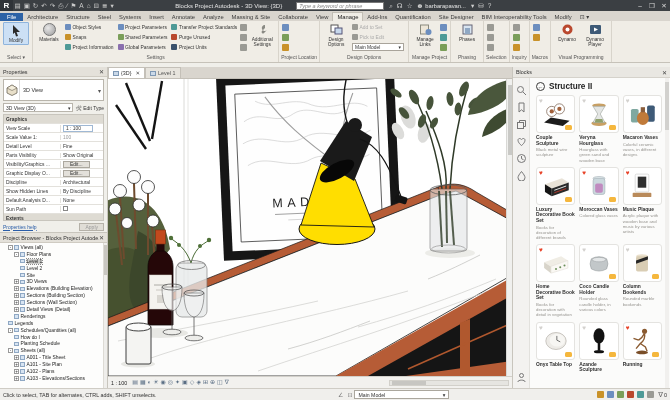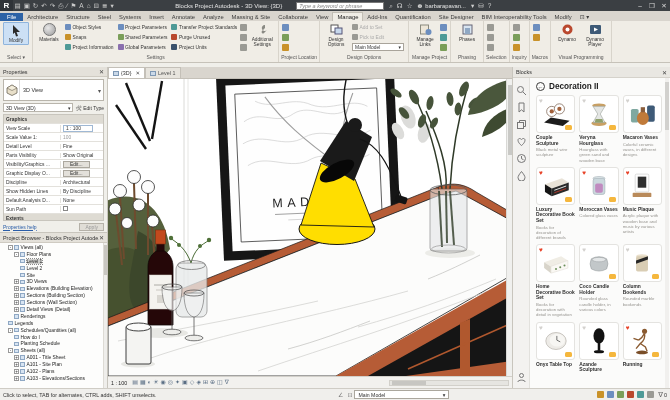--- a/index.html
+++ b/index.html
@@ -814,21 +814,21 @@
             </svg>
           <span class="spacer"></span>
           <svg width="11" height="11" viewBox="0 0 11 11" style="margin-bottom:5px;">
               <circle cx="5.5" cy="3.5" r="2" fill="none" stroke="#777" stroke-width="1"></circle>
               <path d="M1.8,10 C2,7.5 9,7.5 9.2,10" fill="none" stroke="#777" stroke-width="1"></path>
             </svg>
         </div>
         <div id="bcontent">
           <div id="bsechead">
             <span id="backbtn">←</span>
-            <span id="bsectitle">Decoration II</span>
+            <span id="bsectitle">Structure II</span>
           </div>
           <div id="bgrid">
   <div class="card">
     <div class="card-img">
       <span class="fav">♥</span>
       <span class="badge"></span>
       <svg class="art" viewBox="0 0 40 34">
                     <polygon points="6,27 28,31 36,25 14,21" fill="#1c1c1c"></polygon>
                     <circle cx="15" cy="14" r="6" fill="#fff" stroke="#8b7565"></circle>
                     <circle cx="24" cy="11" r="6" fill="#fff" stroke="#8b7565"></circle>

